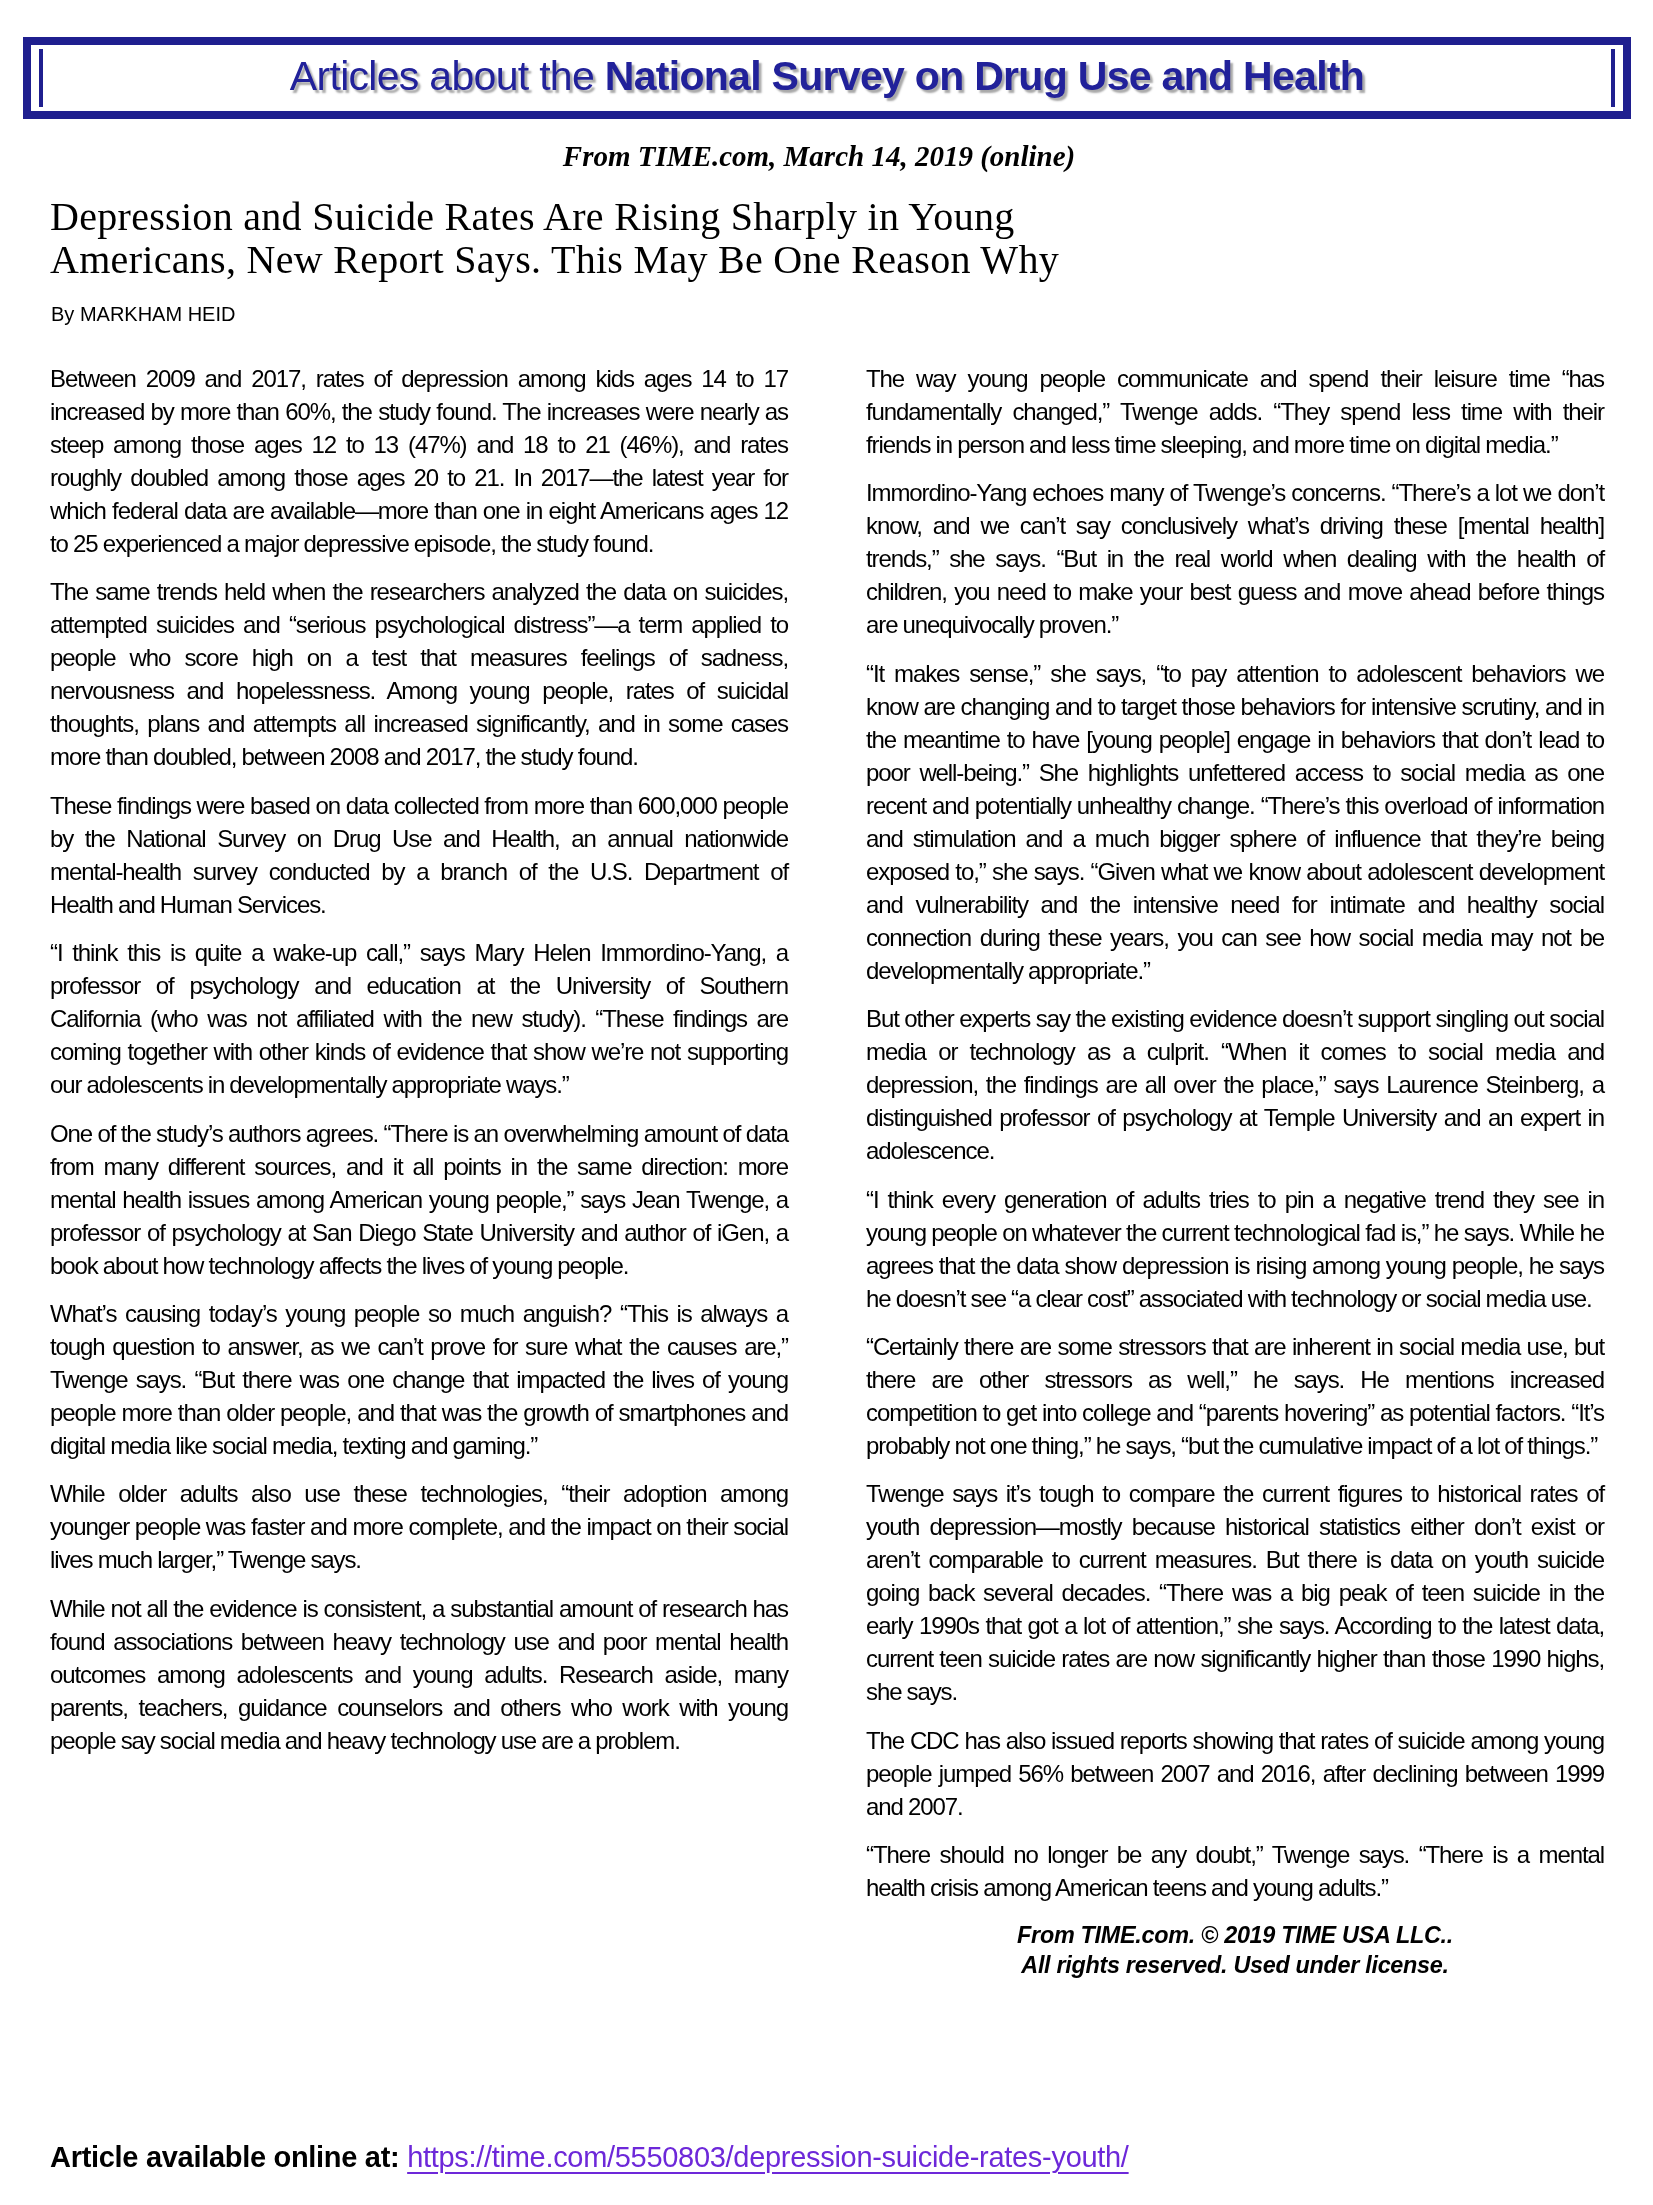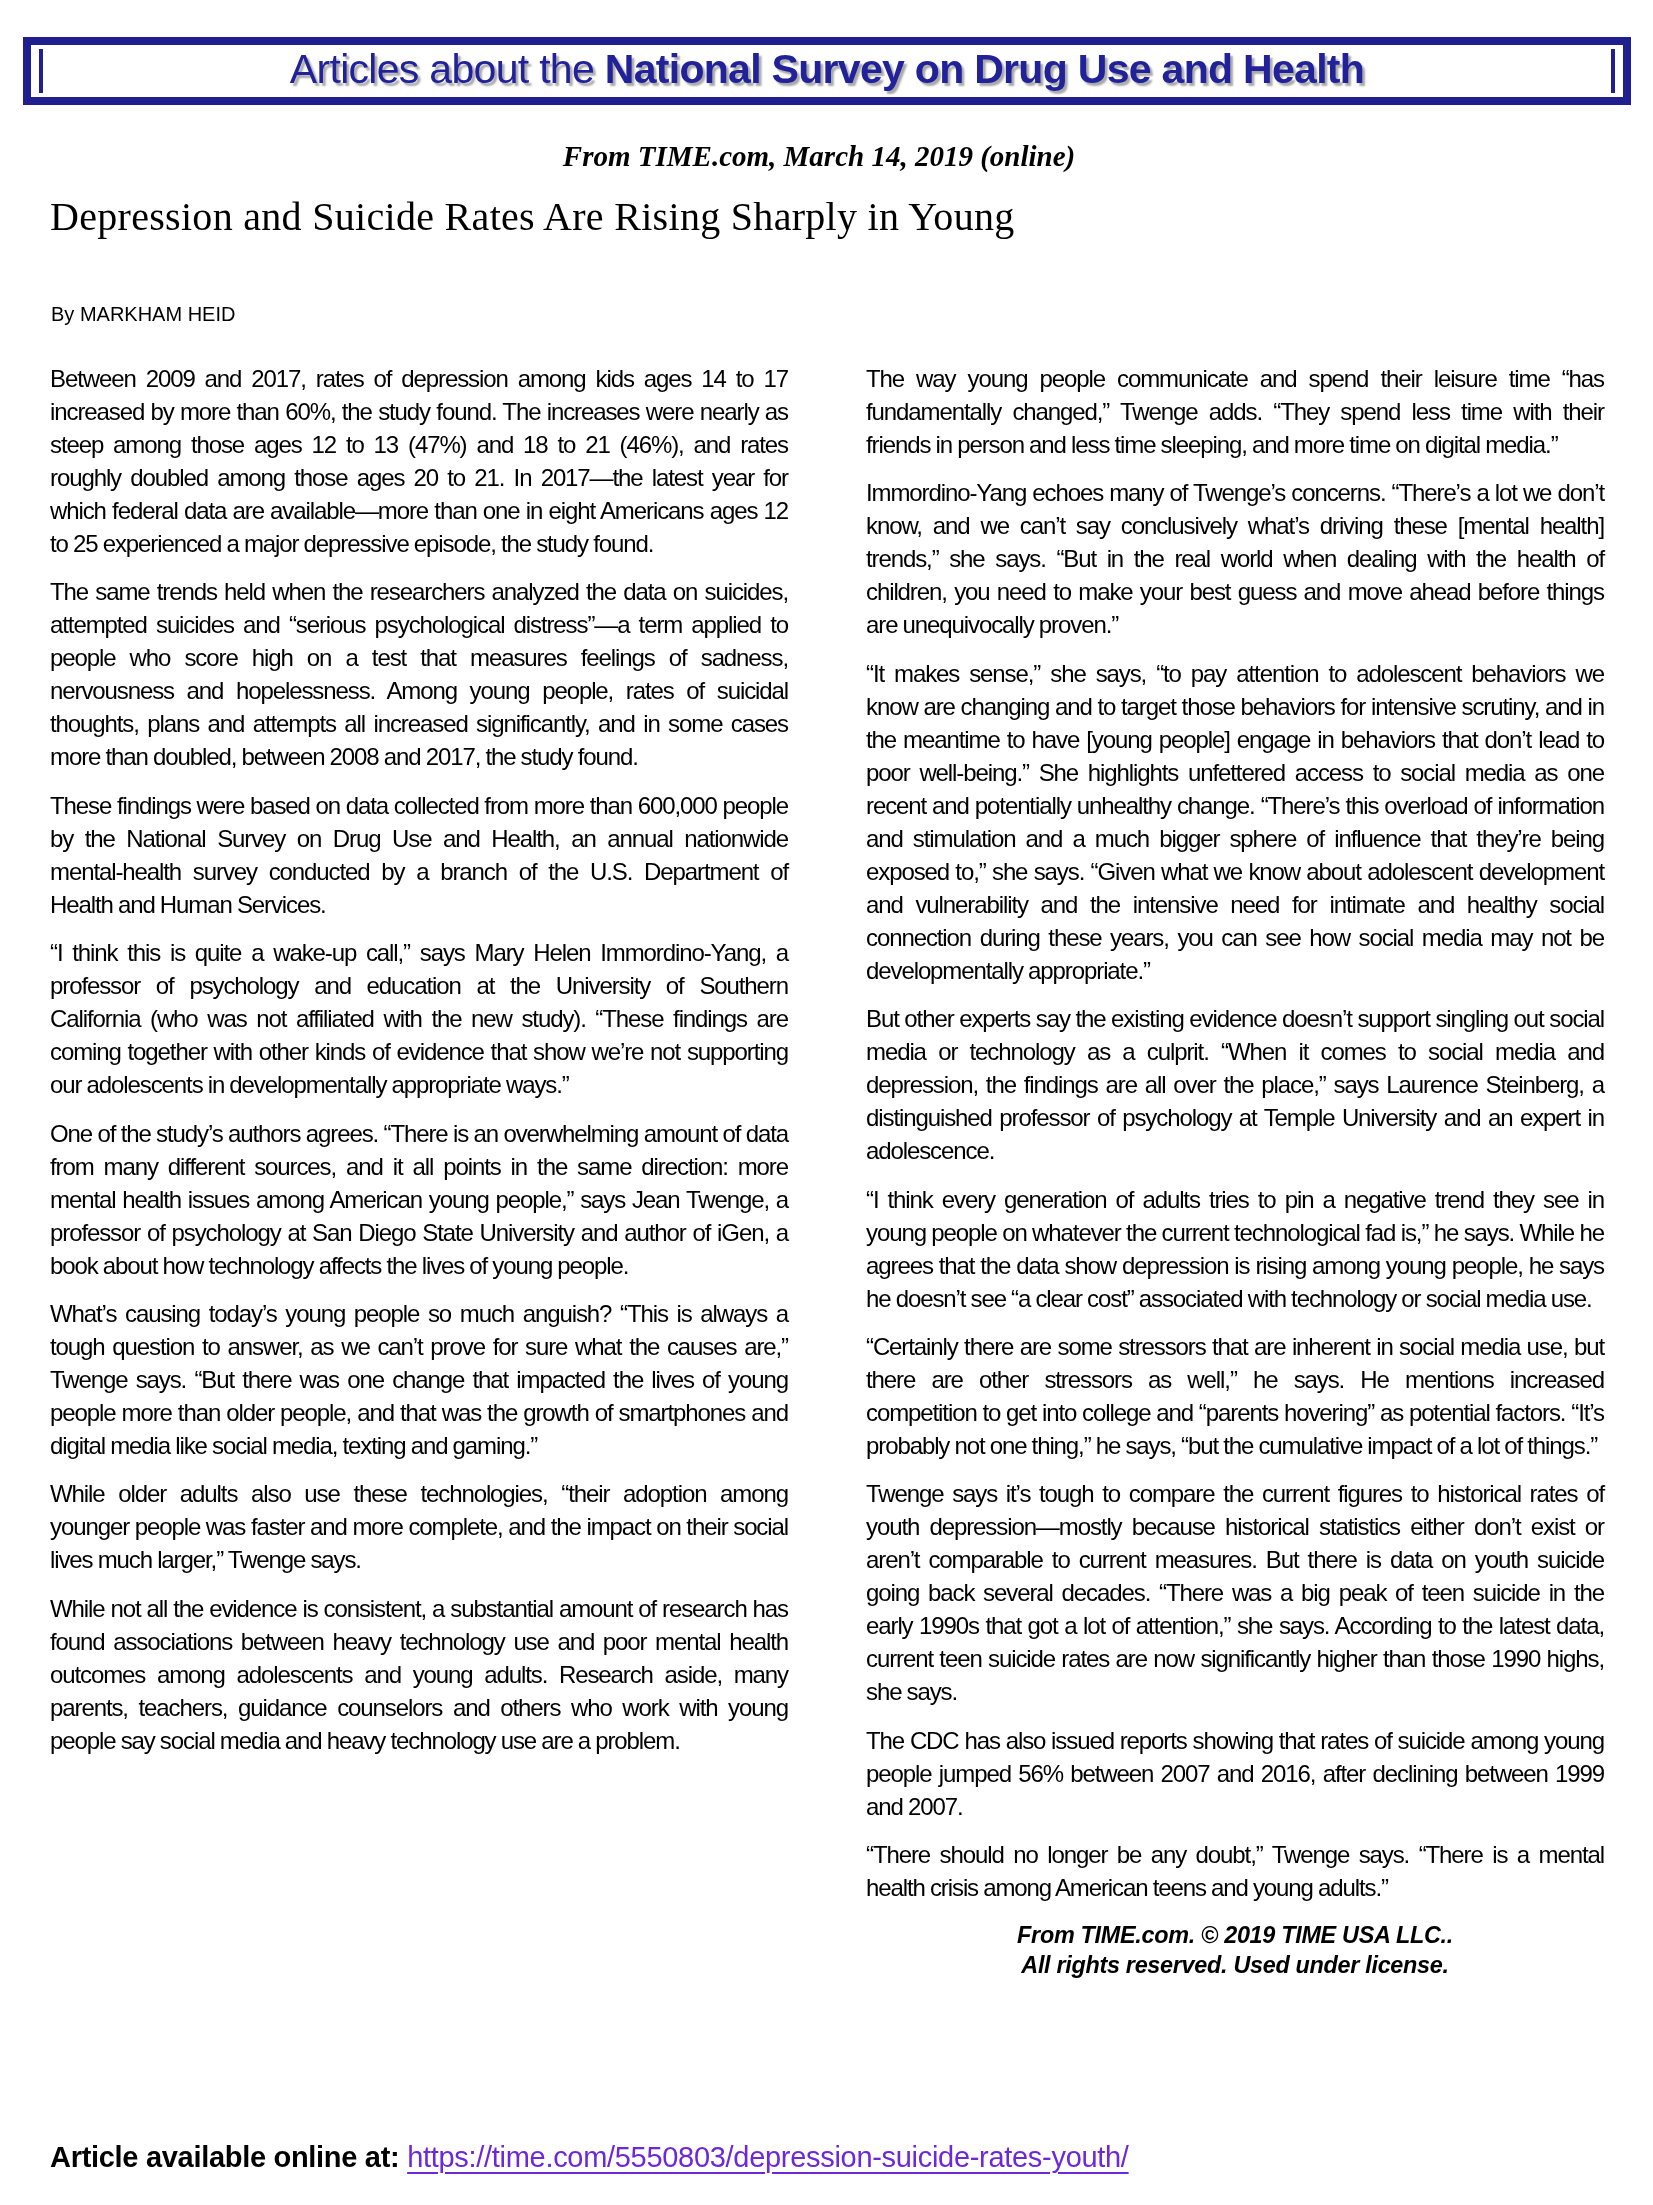--- a/index.html
+++ b/index.html
@@ -7,21 +7,21 @@
     position:relative;
     width:1654px; height:2205px;
     background:#ffffff;
     overflow:hidden;
     font-family:"Liberation Sans", sans-serif;
     color:#000000;
   }
 
   
   .banner {
-    position:absolute; top:37px; left:23.4px; right:23.4px; height:68px;
+    position:absolute; top:37px; left:23.4px; right:23.4px; height:82px;
     border:8.7px solid #1f1f8f;
     box-sizing:border-box;
     background:#ffffff;
   }
   .banner-inner {
     position:absolute; top:4px; bottom:4px; left:8px; right:8px;
     border-left:4.7px solid #1f1f8f;
     border-right:4.7px solid #1f1f8f;
     display:flex; align-items:center; justify-content:center;
     white-space:nowrap;
@@ -101,20 +101,21 @@
   <div class="banner">
     <div class="banner-inner">
       <div class="banner-text"><span>Articles about the </span><span class="bold">National Survey on Drug Use and Health</span></div>
     </div>
   </div>
 
   <div class="source-line">From TIME.com, March 14, 2019 (online)</div>
 
   <div class="article-title">
     <div>Depression and Suicide Rates Are Rising Sharply in Young</div>
+    <div>Americans, New Report Says. This May Be One Reason Why</div>
   </div>
 
   <div class="byline">By MARKHAM HEID</div>
 
   <div class="cols">
     <div class="col">
       <p>Between 2009 and 2017, rates of depression among kids ages 14 to 17 increased by more than 60%, the study found. The increases were nearly as steep among those ages 12 to 13 (47%) and 18 to 21 (46%), and rates roughly doubled among those ages 20 to 21. In 2017—the latest year for which federal data are available—more than one in eight Americans ages 12 to 25 experienced a major depressive episode, the study found.</p>
       <p>The same trends held when the researchers analyzed the data on suicides, attempted suicides and “serious psychological distress”—a term applied to people who score high on a test that measures feelings of sadness, nervousness and hopelessness. Among young people, rates of suicidal thoughts, plans and attempts all increased significantly, and in some cases more than doubled, between 2008 and 2017, the study found.</p>
       <p>These findings were based on data collected from more than 600,000 people by the National Survey on Drug Use and Health, an annual nationwide mental-health survey conducted by a branch of the U.S. Department of Health and Human Services.</p>
       <p>“I think this is quite a wake-up call,” says Mary Helen Immordino-Yang, a professor of psychology and education at the University of Southern California (who was not affiliated with the new study). “These findings are coming together with other kinds of evidence that show we’re not supporting our adolescents in developmentally appropriate ways.”</p>

